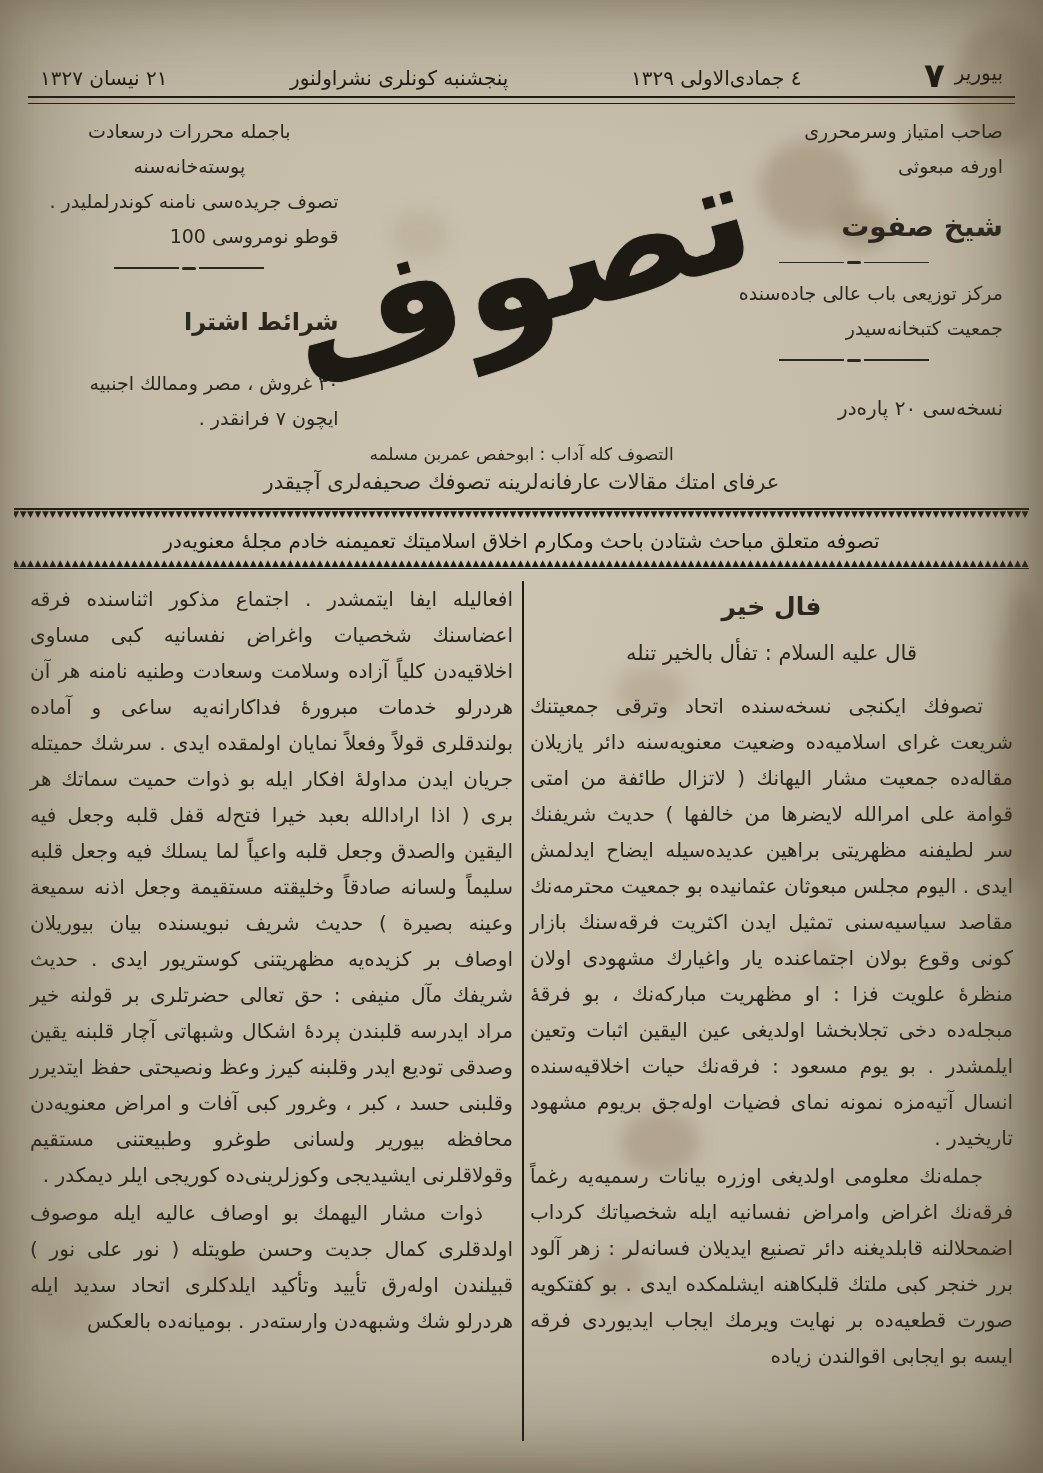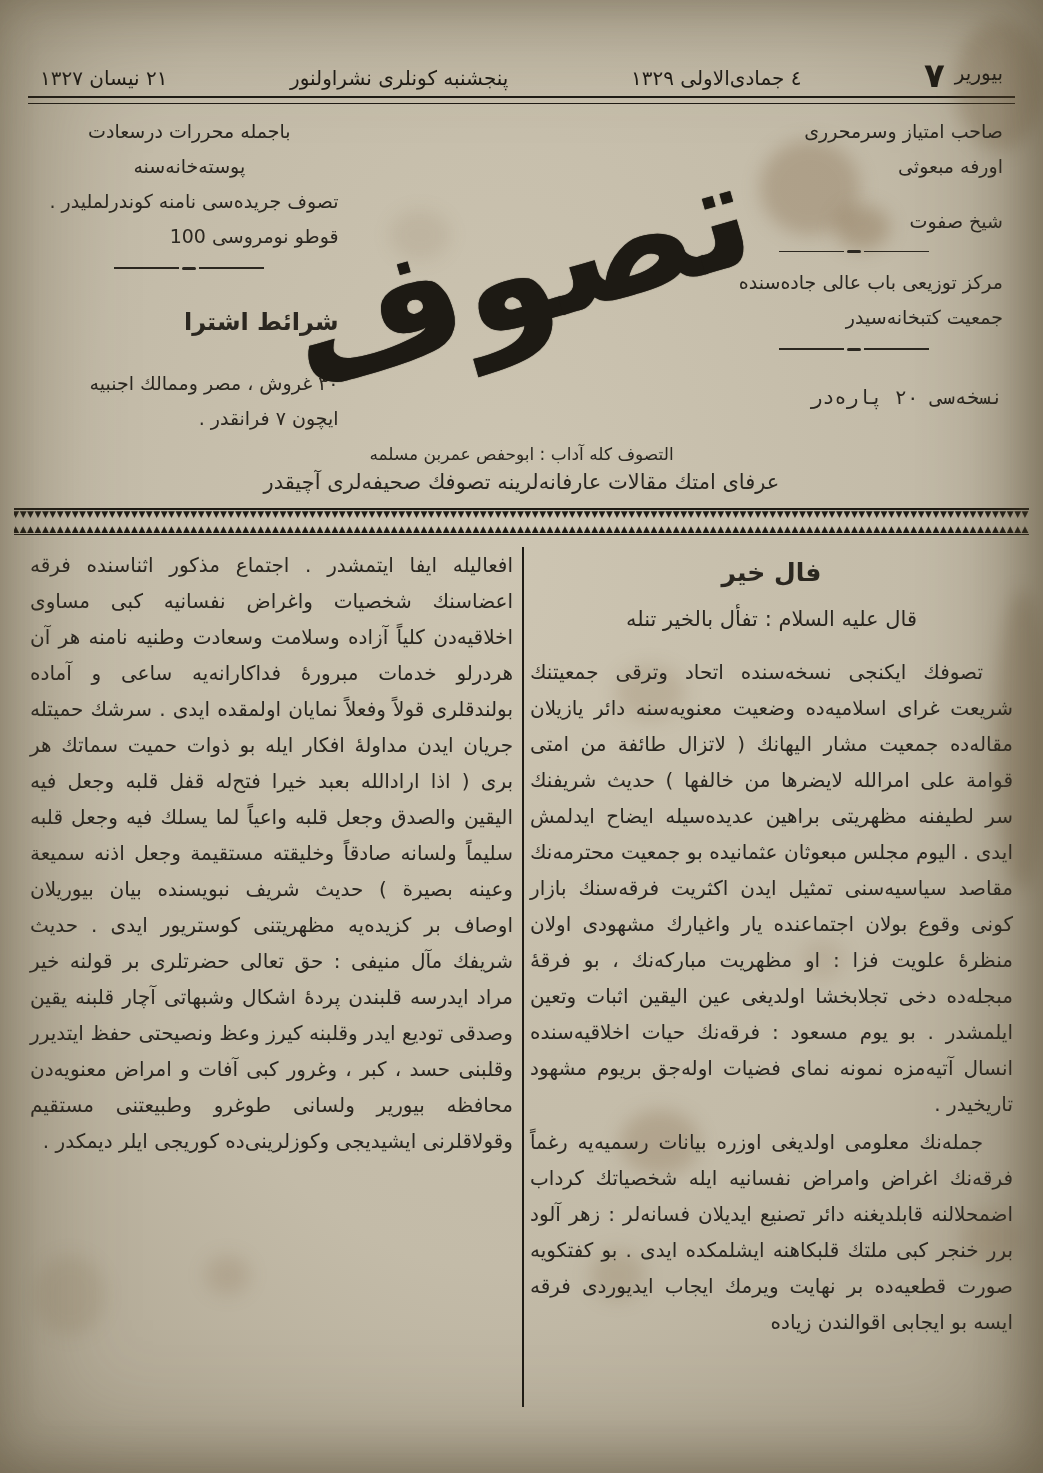--- a/index.html
+++ b/index.html
@@ -58,23 +58,23 @@
   }
   .mast-col{width:31%;display:flex;flex-direction:column;align-items:flex-start;text-align:center;}
   .mast-center{width:38%;display:flex;align-items:center;justify-content:center;}
   .mast-title{
     font-size:150px;font-weight:bold;color:var(--ink-strong);
     transform:rotate(-16deg) translateY(-6px);
     letter-spacing:-6px;
     text-shadow:0 0 1px var(--ink-strong);
   }
   .mast-line{font-size:19px;line-height:1.85;}
-  .editor-name{font-size:19px;font-weight:normal;margin:26px 0 6px 16px;}
+  .editor-name{font-size:28px;font-weight:bold;margin:26px 0 6px 16px;}
   .subs-heading{font-size:24px;font-weight:bold;margin:26px 0 30px 0;letter-spacing:1px;}
-  .price-line{font-size:20px;margin-top:22px;font-family:Liberation Mono, monospace;}
+  .price-line{font-size:20px;margin-top:22px;}
   .mini-divider{display:flex;align-items:center;width:150px;margin:12px auto;}
   .mini-divider::before,.mini-divider::after{content:"";flex:1;height:1.2px;background:var(--ink);}
   .mini-divider .dots{width:14px;height:3px;margin:0 3px;background:var(--ink);border-radius:2px;}
 
   
   .motto{position:relative;z-index:5;text-align:center;margin-top:0;}
   .motto-small{font-size:17px;}
   .motto-big{font-size:21px;margin-top:6px;}
 
   
@@ -170,31 +170,33 @@
     </div>
 
   </div>
 
   <div class="motto">
     <div class="motto-small">التصوف كله آداب : ابوحفص عمربن مسلمه</div>
     <div class="motto-big">عرفاى امتك مقالات عارفانه‌لرينه تصوفك صحيفه‌لرى آچيقدر</div>
   </div>
 
   <div class="zigzag down">▼▼▼▼▼▼▼▼▼▼▼▼▼▼▼▼▼▼▼▼▼▼▼▼▼▼▼▼▼▼▼▼▼▼▼▼▼▼▼▼▼▼▼▼▼▼▼▼▼▼▼▼▼▼▼▼▼▼▼▼▼▼▼▼▼▼▼▼▼▼▼▼▼▼▼▼▼▼▼▼▼▼▼▼▼▼▼▼▼▼▼▼▼▼▼▼▼▼▼▼▼▼▼▼▼▼▼▼▼▼▼▼▼▼▼▼▼▼▼▼▼▼▼▼▼▼▼▼▼▼▼▼▼▼▼▼▼▼▼▼▼▼▼▼▼▼▼▼▼▼▼▼▼▼▼▼▼▼▼▼▼▼▼▼▼▼▼▼▼▼▼▼▼▼▼▼▼▼▼▼</div>
+  <div class="banner-line">تصوفه متعلق مباحث شتادن باحث ومكارم اخلاق اسلاميتك تعميمنه خادم مجلهٔ معنويه‌در</div>
   <div class="zigzag up">▲▲▲▲▲▲▲▲▲▲▲▲▲▲▲▲▲▲▲▲▲▲▲▲▲▲▲▲▲▲▲▲▲▲▲▲▲▲▲▲▲▲▲▲▲▲▲▲▲▲▲▲▲▲▲▲▲▲▲▲▲▲▲▲▲▲▲▲▲▲▲▲▲▲▲▲▲▲▲▲▲▲▲▲▲▲▲▲▲▲▲▲▲▲▲▲▲▲▲▲▲▲▲▲▲▲▲▲▲▲▲▲▲▲▲▲▲▲▲▲▲▲▲▲▲▲▲▲▲▲▲▲▲▲▲▲▲▲▲▲▲▲▲▲▲▲▲▲▲▲▲▲▲▲▲▲▲▲▲▲▲▲▲▲▲▲▲▲▲▲▲▲▲▲▲▲▲▲▲▲</div>
 
   <div class="body-cols">
 
     <div class="col col-first">
       <div class="article-title">فال خير</div>
       <div class="article-subtitle">قال عليه السلام : تفأل بالخير تنله</div>
       <p>تصوفك ايكنجى نسخه‌سنده اتحاد وترقى جمعيتنك شريعت غراى اسلاميه‌ده وضعيت معنويه‌سنه دائر يازيلان مقاله‌ده جمعيت مشار اليهانك ( لاتزال طائفة من امتى قوامة على امرالله لايضرها من خالفها ) حديث شريفنك سر لطيفنه مظهريتى براهين عديده‌سيله ايضاح ايدلمش ايدى . اليوم مجلس مبعوثان عثمانيده بو جمعيت محترمه‌نك مقاصد سياسيه‌سنى تمثيل ايدن اكثريت فرقه‌سنك بازار كونى وقوع بولان اجتماعنده يار واغيارك مشهودى اولان منظرهٔ علويت فزا : او مظهريت مباركه‌نك ، بو فرقهٔ مبجله‌ده دخى تجلابخشا اولديغى عين اليقين اثبات وتعين ايلمشدر . بو يوم مسعود : فرقه‌نك حيات اخلاقيه‌سنده انسال آتيه‌مزه نمونه نماى فضيات اوله‌جق بريوم مشهود تاريخيدر .</p>
       <p>جمله‌نك معلومى اولديغى اوزره بيانات رسميه‌يه رغماً فرقه‌نك اغراض وامراض نفسانيه ايله شخصياتك كرداب اضمحلالنه قابلديغنه دائر تصنيع ايديلان فسانه‌لر : زهر آلود برر خنجر كبى ملتك قلبكاهنه ايشلمكده ايدى . بو كفتكويه صورت قطعيه‌ده بر نهايت ويرمك ايجاب ايديوردى فرقه ايسه بو ايجابى اقوالندن زياده</p>
     </div>
 
     <div class="col col-second">
       <p class="no-indent">افعاليله ايفا ايتمشدر . اجتماع مذكور اثناسنده فرقه اعضاسنك شخصيات واغراض نفسانيه كبى مساوى اخلاقيه‌دن كلياً آزاده وسلامت وسعادت وطنيه نامنه هر آن هردرلو خدمات مبرورهٔ فداكارانه‌يه ساعى و آماده بولندقلرى قولاً وفعلاً نمايان اولمقده ايدى . سرشك حميتله جريان ايدن مداولهٔ افكار ايله بو ذوات حميت سماتك هر برى ( اذا ارادالله بعبد خيرا فتح‌له قفل قلبه وجعل فيه اليقين والصدق وجعل قلبه واعياً لما يسلك فيه وجعل قلبه سليماً ولسانه صادقاً وخليقته مستقيمة وجعل اذنه سميعة وعينه بصيرة ) حديث شريف نبويسنده بيان بيوريلان اوصاف بر كزيده‌يه مظهريتنى كوستريور ايدى . حديث شريفك مآل منيفى : حق تعالى حضرتلرى بر قولنه خير مراد ايدرسه قلبندن پردهٔ اشكال وشبهاتى آچار قلبنه يقين وصدقى توديع ايدر وقلبنه كيرز وعظ ونصيحتى حفظ ايتديرر وقلبنى حسد ، كبر ، وغرور كبى آفات و امراض معنويه‌دن محافظه بيورير ولسانى طوغرو وطبيعتنى مستقيم وقولاقلرنى ايشيديجى وكوزلرينى‌ده كوريجى ايلر ديمكدر .</p>
+      <p>ذوات مشار اليهمك بو اوصاف عاليه ايله موصوف اولدقلرى كمال جديت وحسن طويتله ( نور على نور ) قبيلندن اوله‌رق تأييد وتأكيد ايلدكلرى اتحاد سديد ايله هردرلو شك وشبهه‌دن وارسته‌در . بوميانه‌ده بالعكس</p>
     </div>
 
   </div>
 
   <div class="vignette"></div>
 </div>
 
 </body></html>

